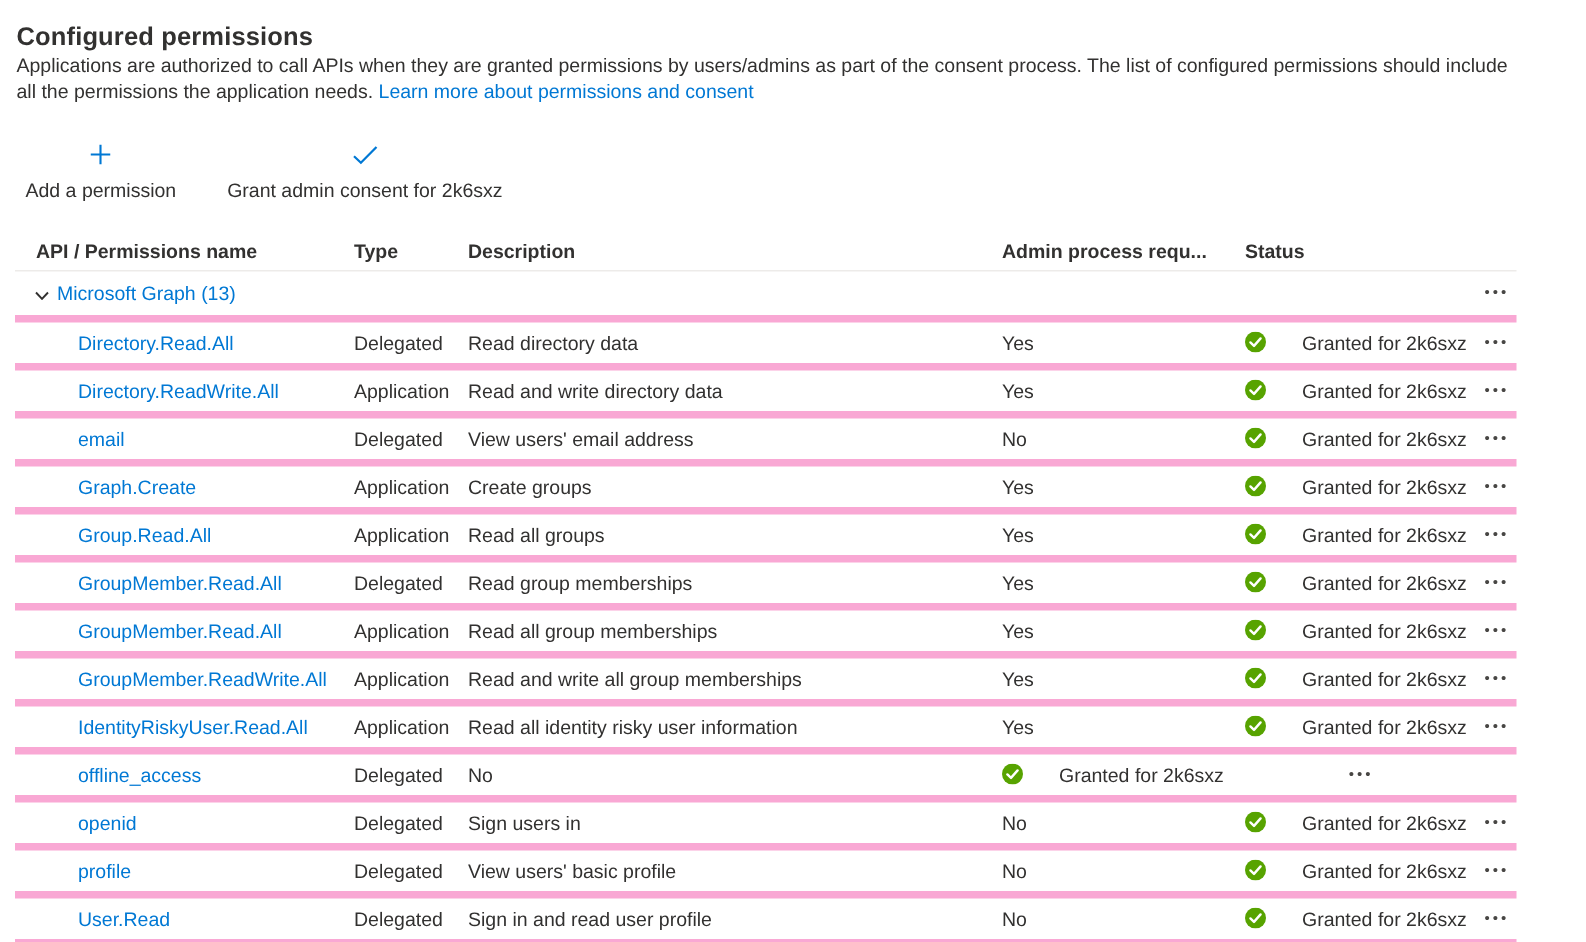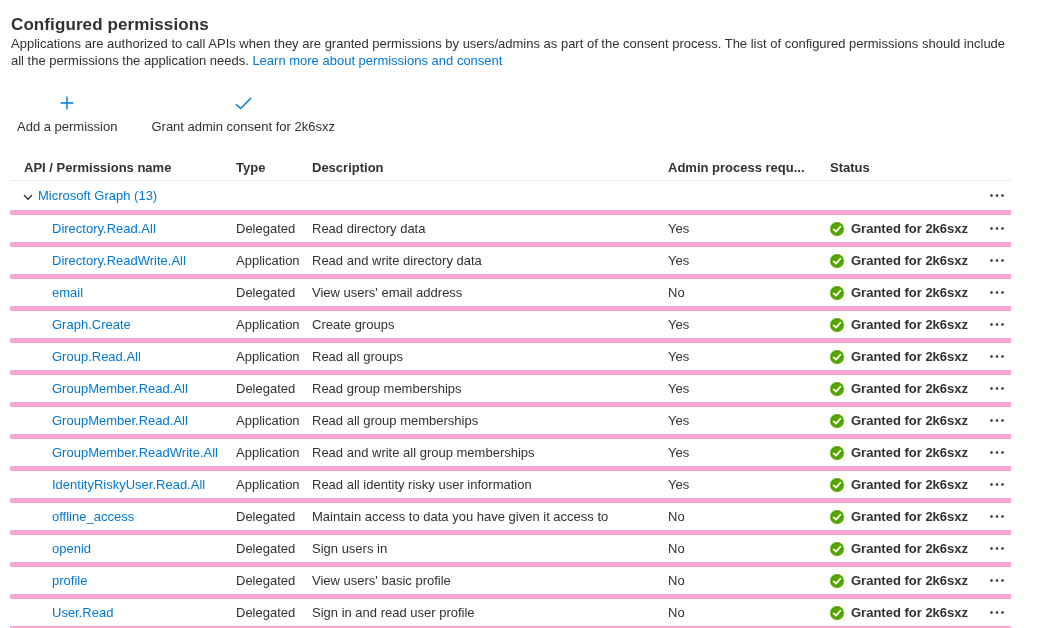--- a/index.html
+++ b/index.html
@@ -86,21 +86,21 @@
     color: #0078d4;
     text-decoration: none;
     font-size: 13px;
     cursor: pointer;
   }
   .chevron { display: inline-flex; align-items: center; margin-top: 2px; }
 
   .data-row { height: 32px; }
   .cell.name { padding-left: 42px; }
 
-  .status-cell { display: flex; align-items: flex-end; gap: 7px; font-weight: bold; }
+  .status-cell { display: flex; align-items: flex-start; gap: 24px; }
   .granted-icon { display: inline-flex; align-items: center; }
 
   .more-cell { display: flex; justify-content: center; }
   .more-btn {
     background: none;
     border: none;
     cursor: pointer;
     color: #484644;
     font-size: 10px;
     letter-spacing: 2px;
@@ -351,21 +351,20 @@
           <div class="cell more-cell">
             <button class="more-btn"><span>•••</span></button>
           </div>
         </div>
 
         <div class="row data-row">
           <div class="cell name">
             <a href="#" class="perm-link">offline_access</a>
           </div>
           <div class="cell">Delegated</div>
-          <div class="cell">Maintain access to data you have given it access to</div>
           <div class="cell">No</div>
           <div class="cell status-cell">
             <span class="granted-icon">
               <svg width="14" height="14" viewBox="0 0 14 14">
                 <circle cx="7" cy="7" r="7" fill="#57a300"></circle>
                 <path d="M3.6 7.3 L6 9.6 L10.4 4.6" stroke="#ffffff" stroke-width="1.6" fill="none" stroke-linecap="round" stroke-linejoin="round"></path>
               </svg>
             </span>
             <span>Granted for 2k6sxz</span>
           </div>

